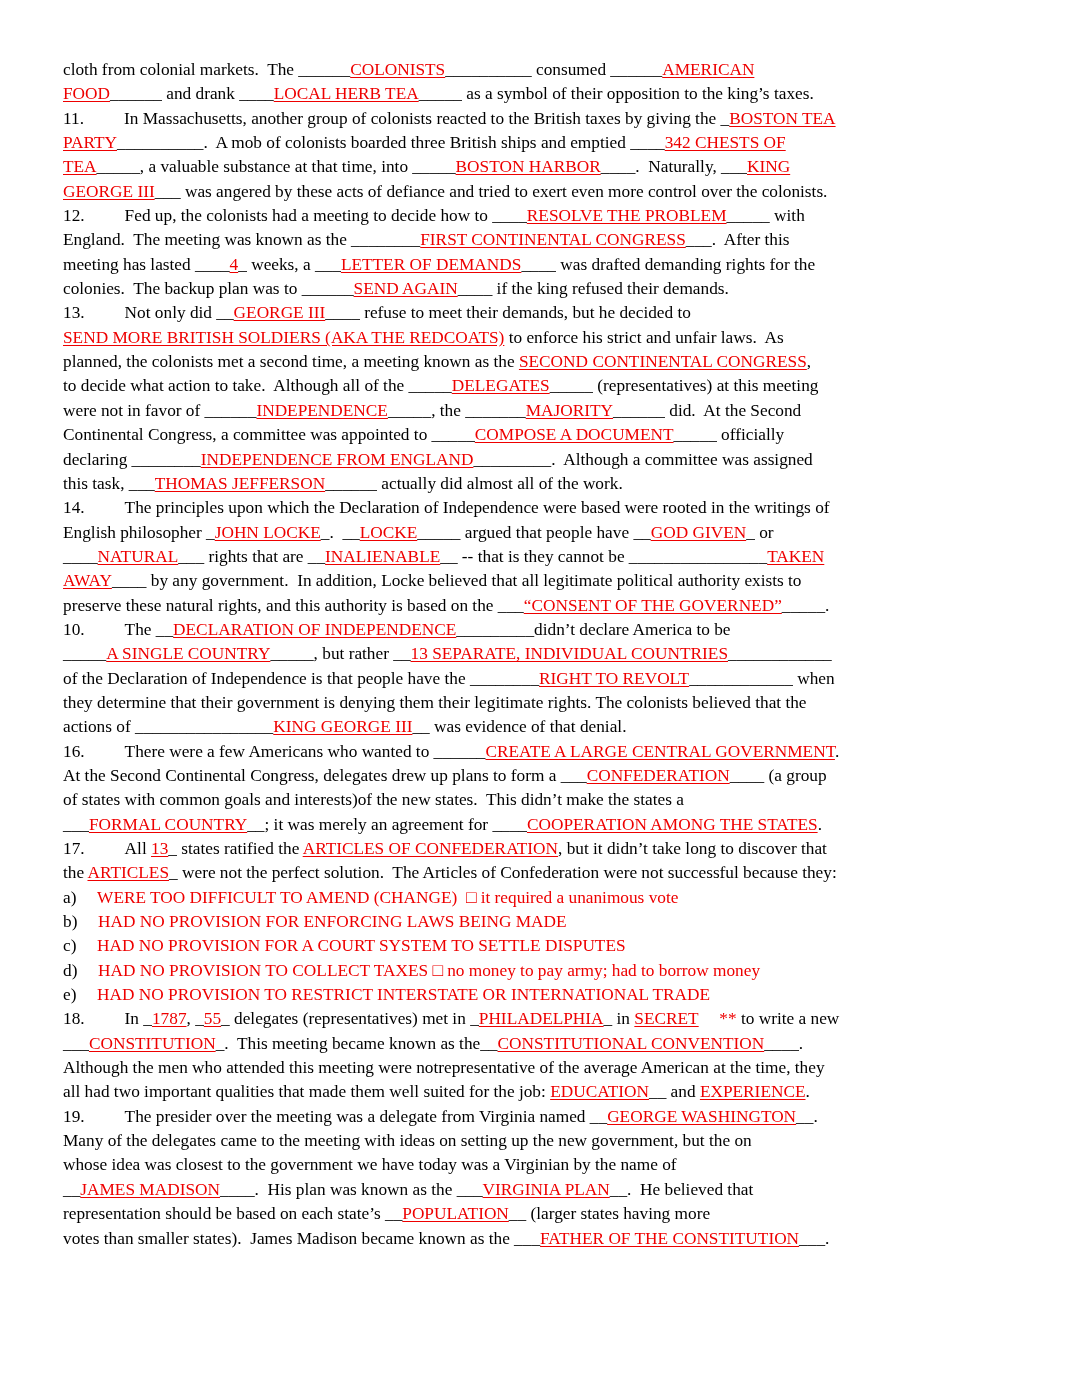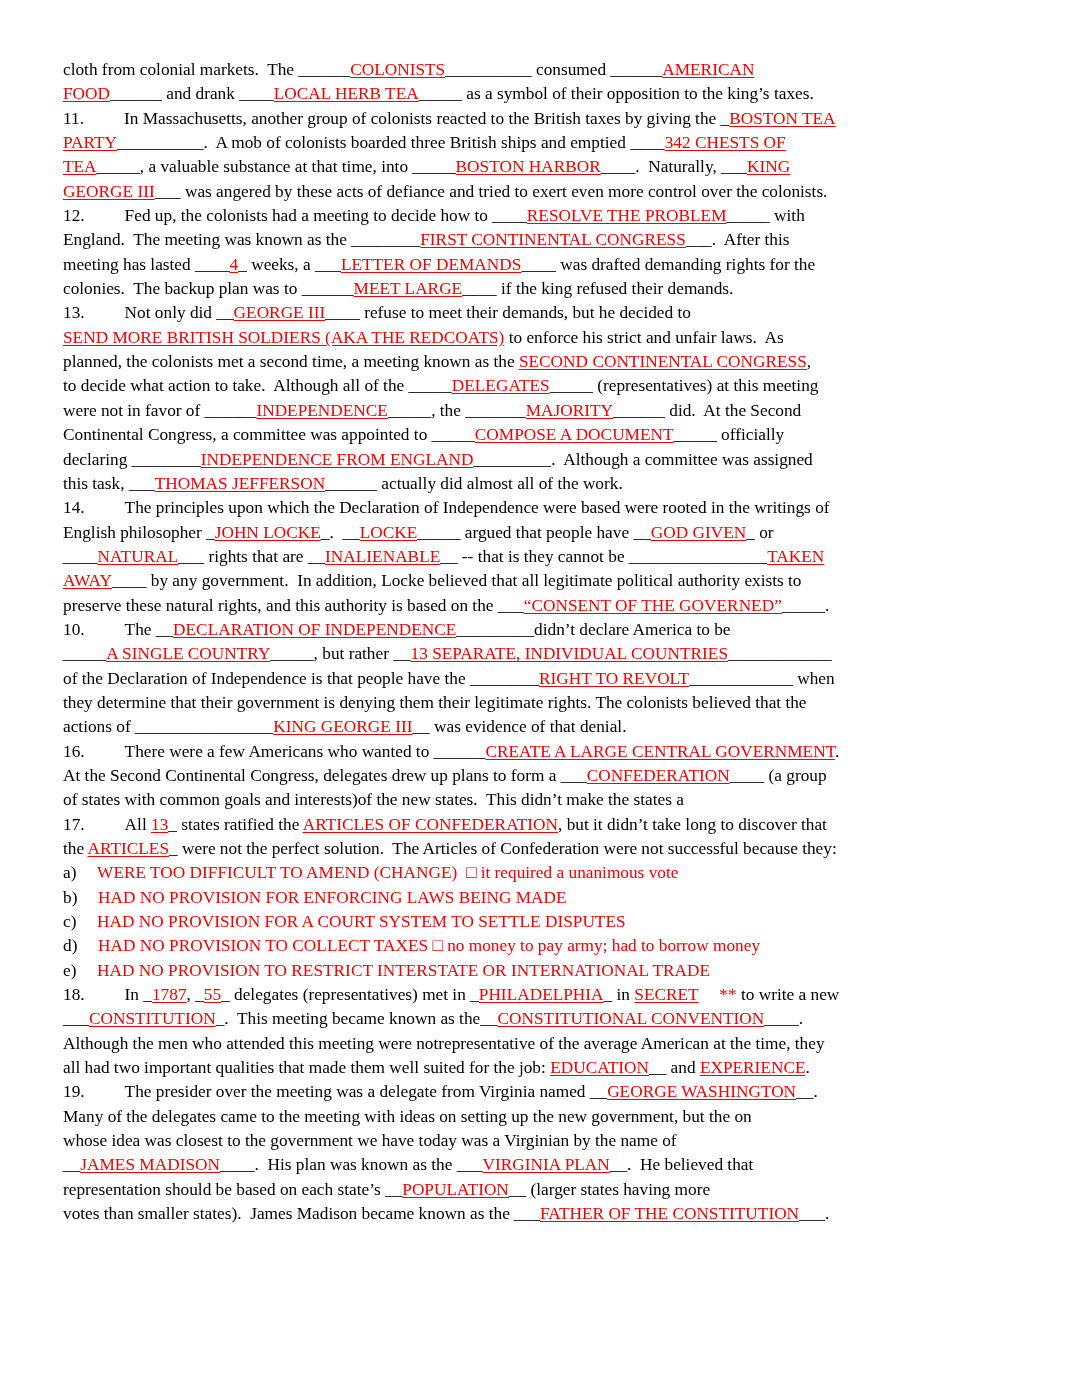--- a/index.html
+++ b/index.html
@@ -38,21 +38,21 @@
   <div class="doc-body">
       <div class="line"><span class="s-b">cloth from colonial markets.  The ______</span><span class="s-r">COLONISTS</span><span class="s-b">__________ consumed ______</span><span class="s-r">AMERICAN</span></div>
       <div class="line"><span class="s-r">FOOD</span><span class="s-b">______ and drank ____</span><span class="s-r">LOCAL HERB TEA</span><span class="s-b">_____ as a symbol of their opposition to the king’s taxes.</span></div>
       <div class="line"><span class="s-b">11.</span><span class="s-t"></span><span class="s-b">In Massachusetts, another group of colonists reacted to the British taxes by giving the _</span><span class="s-r">BOSTON TEA</span></div>
       <div class="line"><span class="s-r">PARTY</span><span class="s-b">__________.  A mob of colonists boarded three British ships and emptied ____</span><span class="s-r">342 CHESTS OF</span></div>
       <div class="line"><span class="s-r">TEA</span><span class="s-b">_____, a valuable substance at that time, into _____</span><span class="s-r">BOSTON HARBOR</span><span class="s-b">____.  Naturally, ___</span><span class="s-r">KING</span></div>
       <div class="line"><span class="s-r">GEORGE III</span><span class="s-b">___ was angered by these acts of defiance and tried to exert even more control over the colonists.</span></div>
       <div class="line"><span class="s-b">12.</span><span class="s-t"></span><span class="s-b">Fed up, the colonists had a meeting to decide how to ____</span><span class="s-r">RESOLVE THE PROBLEM</span><span class="s-b">_____ with</span></div>
       <div class="line"><span class="s-b">England.  The meeting was known as the ________</span><span class="s-r">FIRST CONTINENTAL CONGRESS</span><span class="s-b">___.  After this</span></div>
       <div class="line"><span class="s-b">meeting has lasted ____</span><span class="s-r">4</span><span class="s-b">_ weeks, a ___</span><span class="s-r">LETTER OF DEMANDS</span><span class="s-b">____ was drafted demanding rights for the</span></div>
-      <div class="line"><span class="s-b">colonies.  The backup plan was to ______</span><span class="s-r">MEET LARGE</span><span class="s-b">____ if the king refused their demands.</span></div>
+      <div class="line"><span class="s-b">colonies.  The backup plan was to ______</span><span class="s-r">SEND AGAIN</span><span class="s-b">____ if the king refused their demands.</span></div>
       <div class="line"><span class="s-b">13.</span><span class="s-t"></span><span class="s-b">Not only did __</span><span class="s-r">GEORGE III</span><span class="s-b">____ refuse to meet their demands, but he decided to</span></div>
       <div class="line"><span class="s-r">SEND MORE BRITISH SOLDIERS (AKA THE REDCOATS)</span><span class="s-b"> to enforce his strict and unfair laws.  As</span></div>
       <div class="line"><span class="s-b">planned, the colonists met a second time, a meeting known as the </span><span class="s-r">SECOND CONTINENTAL CONGRESS</span><span class="s-b">,</span></div>
       <div class="line"><span class="s-b">to decide what action to take.  Although all of the _____</span><span class="s-r">DELEGATES</span><span class="s-b">_____ (representatives) at this meeting</span></div>
       <div class="line"><span class="s-b">were not in favor of ______</span><span class="s-r">INDEPENDENCE</span><span class="s-b">_____, the _______</span><span class="s-r">MAJORITY</span><span class="s-b">______ did.  At the Second</span></div>
       <div class="line"><span class="s-b">Continental Congress, a committee was appointed to _____</span><span class="s-r">COMPOSE A DOCUMENT</span><span class="s-b">_____ officially</span></div>
       <div class="line"><span class="s-b">declaring ________</span><span class="s-r">INDEPENDENCE FROM ENGLAND</span><span class="s-b">_________.  Although a committee was assigned</span></div>
       <div class="line"><span class="s-b">this task, ___</span><span class="s-r">THOMAS JEFFERSON</span><span class="s-b">______ actually did almost all of the work.</span></div>
       <div class="line"><span class="s-b">14.</span><span class="s-t"></span><span class="s-b">The principles upon which the Declaration of Independence were based were rooted in the writings of</span></div>
       <div class="line"><span class="s-b">English philosopher _</span><span class="s-r">JOHN LOCKE</span><span class="s-b">_.  __</span><span class="s-r">LOCKE</span><span class="s-b">_____ argued that people have __</span><span class="s-r">GOD GIVEN</span><span class="s-b">_ or</span></div>
@@ -60,20 +60,21 @@
       <div class="line"><span class="s-r">AWAY</span><span class="s-b">____ by any government.  In addition, Locke believed that all legitimate political authority exists to</span></div>
       <div class="line"><span class="s-b">preserve these natural rights, and this authority is based on the ___</span><span class="s-r">“CONSENT OF THE GOVERNED”</span><span class="s-b">_____.</span></div>
       <div class="line"><span class="s-b">10.</span><span class="s-t"></span><span class="s-b">The __</span><span class="s-r">DECLARATION OF INDEPENDENCE</span><span class="s-b">_________didn’t declare America to be</span></div>
       <div class="line"><span class="s-b">_____</span><span class="s-r">A SINGLE COUNTRY</span><span class="s-b">_____, but rather __</span><span class="s-r">13 SEPARATE, INDIVIDUAL COUNTRIES</span><span class="s-b">____________</span></div>
       <div class="line"><span class="s-b">of the Declaration of Independence is that people have the ________</span><span class="s-r">RIGHT TO REVOLT</span><span class="s-b">____________ when</span></div>
       <div class="line"><span class="s-b">they determine that their government is denying them their legitimate rights. The colonists believed that the</span></div>
       <div class="line"><span class="s-b">actions of ________________</span><span class="s-r">KING GEORGE III</span><span class="s-b">__ was evidence of that denial.</span></div>
       <div class="line"><span class="s-b">16.</span><span class="s-t"></span><span class="s-b">There were a few Americans who wanted to ______</span><span class="s-r">CREATE A LARGE CENTRAL GOVERNMENT</span><span class="s-b">.</span></div>
       <div class="line"><span class="s-b">At the Second Continental Congress, delegates drew up plans to form a ___</span><span class="s-r">CONFEDERATION</span><span class="s-b">____ (a group</span></div>
       <div class="line"><span class="s-b">of states with common goals and interests)of the new states.  This didn’t make the states a</span></div>
+      <div class="line"><span class="s-b">___</span><span class="s-r">FORMAL COUNTRY</span><span class="s-b">__; it was merely an agreement for ____</span><span class="s-r">COOPERATION AMONG THE STATES</span><span class="s-b">.</span></div>
       <div class="line"><span class="s-b">17.</span><span class="s-t"></span><span class="s-b">All </span><span class="s-r">13</span><span class="s-b">_ states ratified the </span><span class="s-r">ARTICLES OF CONFEDERATION</span><span class="s-b">, but it didn’t take long to discover that</span></div>
       <div class="line"><span class="s-b">the </span><span class="s-r">ARTICLES</span><span class="s-b">_ were not the perfect solution.  The Articles of Confederation were not successful because they:</span></div>
       <div class="line"><span class="s-b">a)  </span><span class="s-p">WERE TOO DIFFICULT TO AMEND (CHANGE)  □ it required a unanimous vote</span></div>
       <div class="line"><span class="s-b">b)  </span><span class="s-p">HAD NO PROVISION FOR ENFORCING LAWS BEING MADE</span></div>
       <div class="line"><span class="s-b">c)  </span><span class="s-p">HAD NO PROVISION FOR A COURT SYSTEM TO SETTLE DISPUTES</span></div>
       <div class="line"><span class="s-b">d)  </span><span class="s-p">HAD NO PROVISION TO COLLECT TAXES □ no money to pay army; had to borrow money</span></div>
       <div class="line"><span class="s-b">e)  </span><span class="s-p">HAD NO PROVISION TO RESTRICT INTERSTATE OR INTERNATIONAL TRADE</span></div>
       <div class="line"><span class="s-b">18.</span><span class="s-t"></span><span class="s-b">In _</span><span class="s-r">1787</span><span class="s-b">, _</span><span class="s-r">55</span><span class="s-b">_ delegates (representatives) met in _</span><span class="s-r">PHILADELPHIA</span><span class="s-b">_ in </span><span class="s-r">SECRET</span><span class="s-p">  **</span><span class="s-b"> to write a new</span></div>
       <div class="line"><span class="s-b">___</span><span class="s-r">CONSTITUTION</span><span class="s-b">_.  This meeting became known as the__</span><span class="s-r">CONSTITUTIONAL CONVENTION</span><span class="s-b">____.</span></div>
       <div class="line"><span class="s-b">Although the men who attended this meeting were notrepresentative of the average American at the time, they</span></div>

